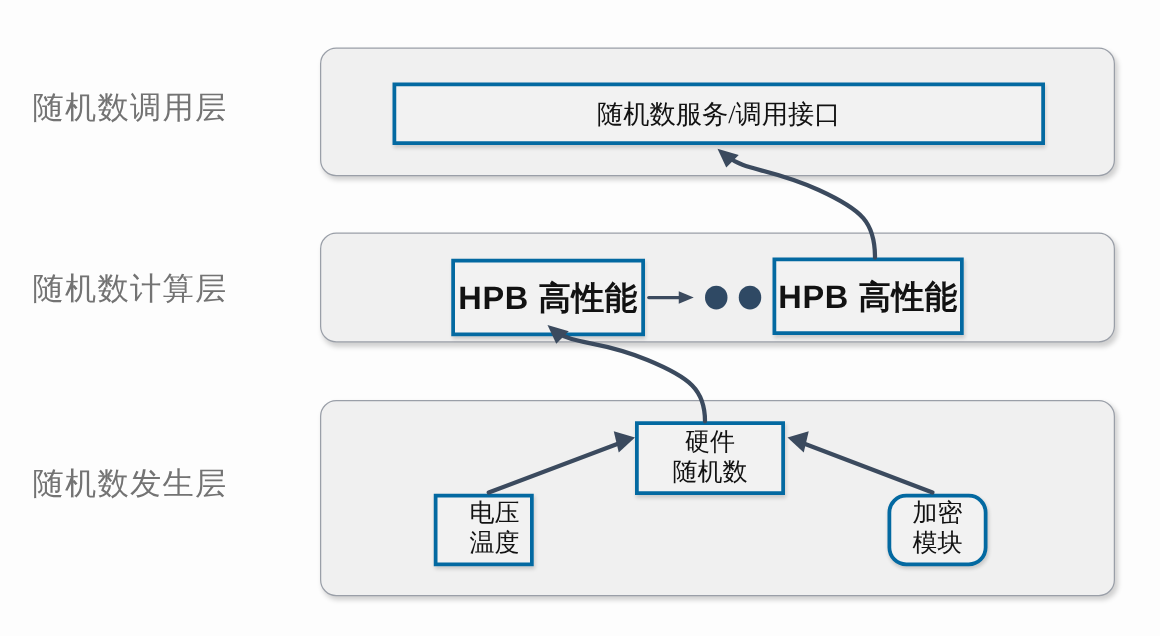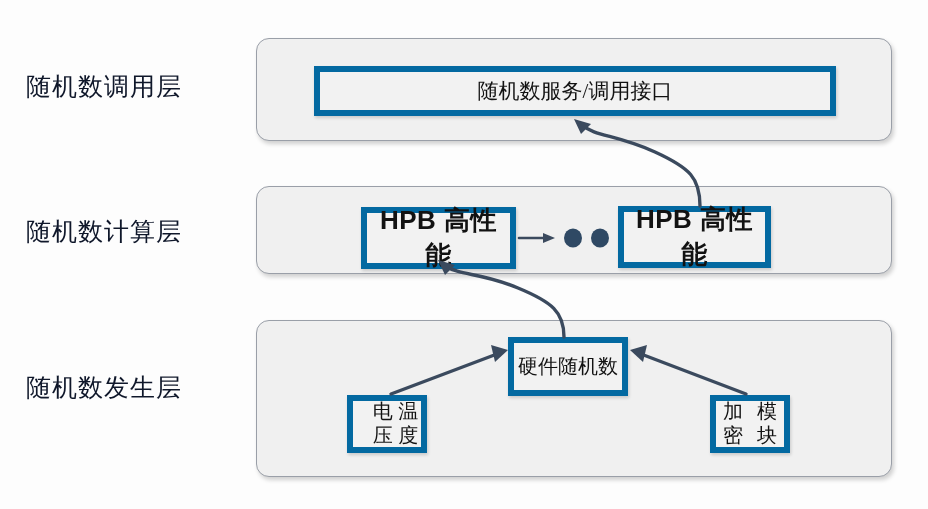--- a/index.html
+++ b/index.html
@@ -21,21 +21,21 @@
     left: 0; top: 0;
     width: 928px;
     height: 509px;
   }
 
   
   .layer-label {
     position: absolute;
     font-family: "Liberation Serif", "DejaVu Serif", serif;
     font-size: 25px;
-    color: #0f172a;
+    color: #737373;
     letter-spacing: 1px;
     white-space: nowrap;
     line-height: 1;
   }
   .layer-label.l1 { left: 26px; top: 74px; }
   .layer-label.l2 { left: 26px; top: 219px; }
   .layer-label.l3 { left: 26px; top: 375px; }
 
   
   .layer-box {
@@ -47,21 +47,21 @@
     box-sizing: border-box;
   }
   #layer-call  { left: 256px; top: 38px;  width: 636px; height: 103px; }
   #layer-comp  { left: 256px; top: 186px; width: 636px; height: 88px;  }
   #layer-gen   { left: 256px; top: 320px; width: 636px; height: 157px; }
 
   
   .node {
     position: absolute;
     background: #f2f2f2;
-    border: 6px solid #0369a1;
+    border: 3px solid #0369a1;
     box-sizing: border-box;
     display: flex;
     align-items: center;
     justify-content: center;
     text-align: center;
     color: #121212;
     box-shadow: 1px 2px 3px rgba(0,0,0,0.16);
   }
 
   #node-service {
@@ -73,27 +73,28 @@
   .hpb {
     font-size: 26px;
     font-family: "Liberation Sans", "DejaVu Sans", sans-serif;
     font-weight: 600;
     letter-spacing: 0.5px;
   }
   #node-hpb-1 { left: 361px; top: 207px; width: 155px; height: 62px; }
   #node-hpb-2 { left: 618px; top: 206px; width: 153px; height: 62px; }
 
   .two-line {
+    flex-direction: column;
     line-height: 1.18;
     font-size: 20px;
     font-family: "Liberation Serif", "DejaVu Serif", serif;
   }
   #node-hw   { left: 508px; top: 337px; width: 120px; height: 59px; }
   #node-vt   { left: 347px; top: 395px; width: 80px;  height: 58px; padding-left: 17px; }
-  #node-enc  { left: 710px; top: 395px; width: 80px;  height: 58px; }
+  #node-enc  { left: 710px; top: 395px; width: 80px;  height: 58px; border-radius: 15px; }
 
   
   #wires {
     position: absolute;
     left: 0; top: 0;
     width: 928px;
     height: 509px;
     pointer-events: none;
   }
   .flow { fill: none; stroke: #3b4a5e; stroke-width: 3.4; stroke-linecap: round; }

